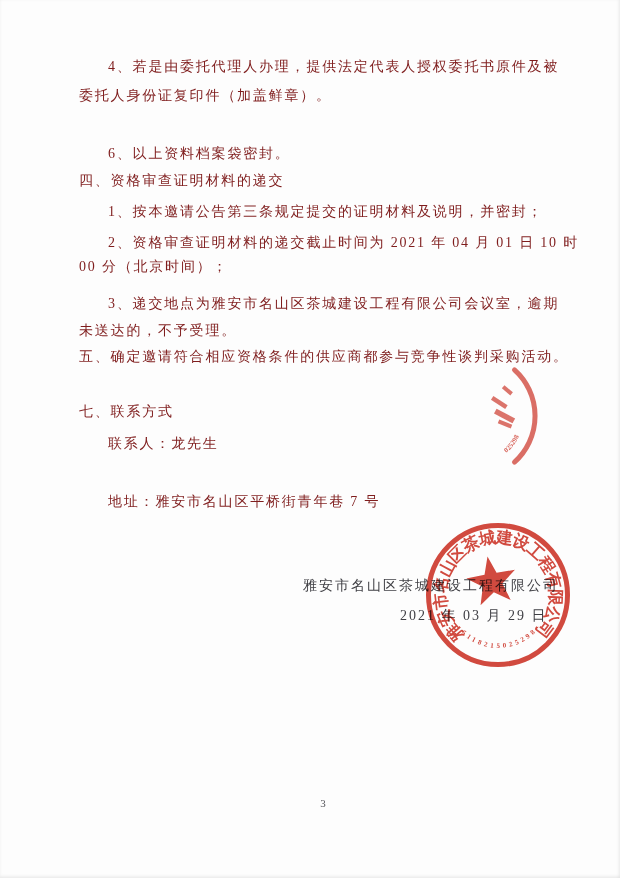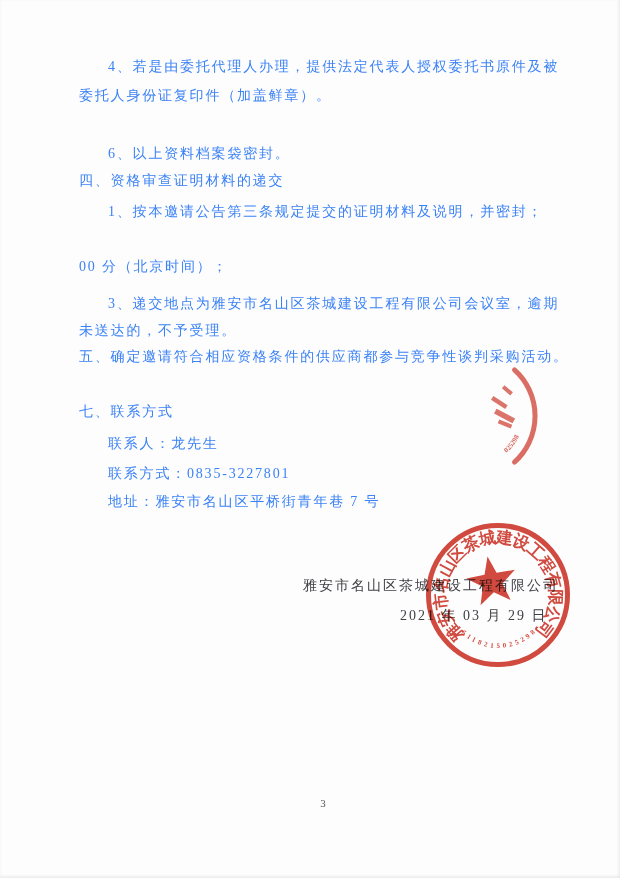--- a/index.html
+++ b/index.html
@@ -14,21 +14,21 @@
     background:#fdfdfd;
     overflow:hidden;
     box-shadow:inset 0 -2px 3px rgba(0,0,0,.06), inset -2px 0 3px rgba(0,0,0,.04);
     color:#3f3f44;
   }
   .line{
     position:absolute;
     font-size:14px;
     letter-spacing:1.8px;
     white-space:nowrap;
-    color:#3b82f6;
+    color:#7f1d1d;
   }
   .flush{left:79px;text-align:center;}
   .indent{left:108px;}
   .sig{
     position:absolute;
     font-size:14px;
     letter-spacing:2px;
     white-space:nowrap;
     color:#3f3f44;
   }
@@ -65,27 +65,27 @@
 </head>
 <body>
 
 <div class="page">
 
   <div class="line indent" style="top:58px">4、若是由委托代理人办理，提供法定代表人授权委托书原件及被</div>
   <div class="line flush" style="top:87px">委托人身份证复印件（加盖鲜章）。</div>
   <div class="line indent" style="top:145px">6、以上资料档案袋密封。</div>
   <div class="line flush" style="top:172px">四、资格审查证明材料的递交</div>
   <div class="line indent" style="top:203px">1、按本邀请公告第三条规定提交的证明材料及说明，并密封；</div>
+  <div class="line indent" style="top:234px">2、资格审查证明材料的递交截止时间为 2021 年 04 月 01 日 10 时</div>
   <div class="line flush" style="top:258px">00 分（北京时间）；</div>
   <div class="line indent" style="top:295px">3、递交地点为雅安市名山区茶城建设工程有限公司会议室，逾期</div>
   <div class="line flush" style="top:348px">五、确定邀请符合相应资格条件的供应商都参与竞争性谈判采购活动。</div>
   <div class="line flush" style="top:322px">未送达的，不予受理。</div>
   <div class="line flush" style="top:403px">七、联系方式</div>
   <div class="line indent" style="top:435px">联系人：龙先生</div>
-  <div class="line indent" style="top:465px">联系方式：0835-3227801</div>
   <div class="line indent" style="top:493px">地址：雅安市名山区平桥街青年巷 7 号</div>
 
   <div class="sig" style="top:577px;left:303px">雅安市名山区茶城建设工程有限公司</div>
   <div class="sig" style="top:607px;left:400px">2021 年 03 月 29 日</div>
 
   <svg class="seal-partial" viewBox="0 0 100 115" xmlns="http://www.w3.org/2000/svg">
     <path d="M 59.5 11.9 A 62 62 0 0 1 59.5 104.1" fill="none" stroke="#cf3a2e" stroke-width="5" stroke-linecap="round" opacity="0.82"></path>
     <g fill="#cf3a2e" opacity="0.78">
       <rect x="36" y="42" width="17" height="4.5" transform="rotate(33 44 44)"></rect>
       <rect x="39" y="55" width="21" height="5.5" transform="rotate(28 49 58)"></rect>

